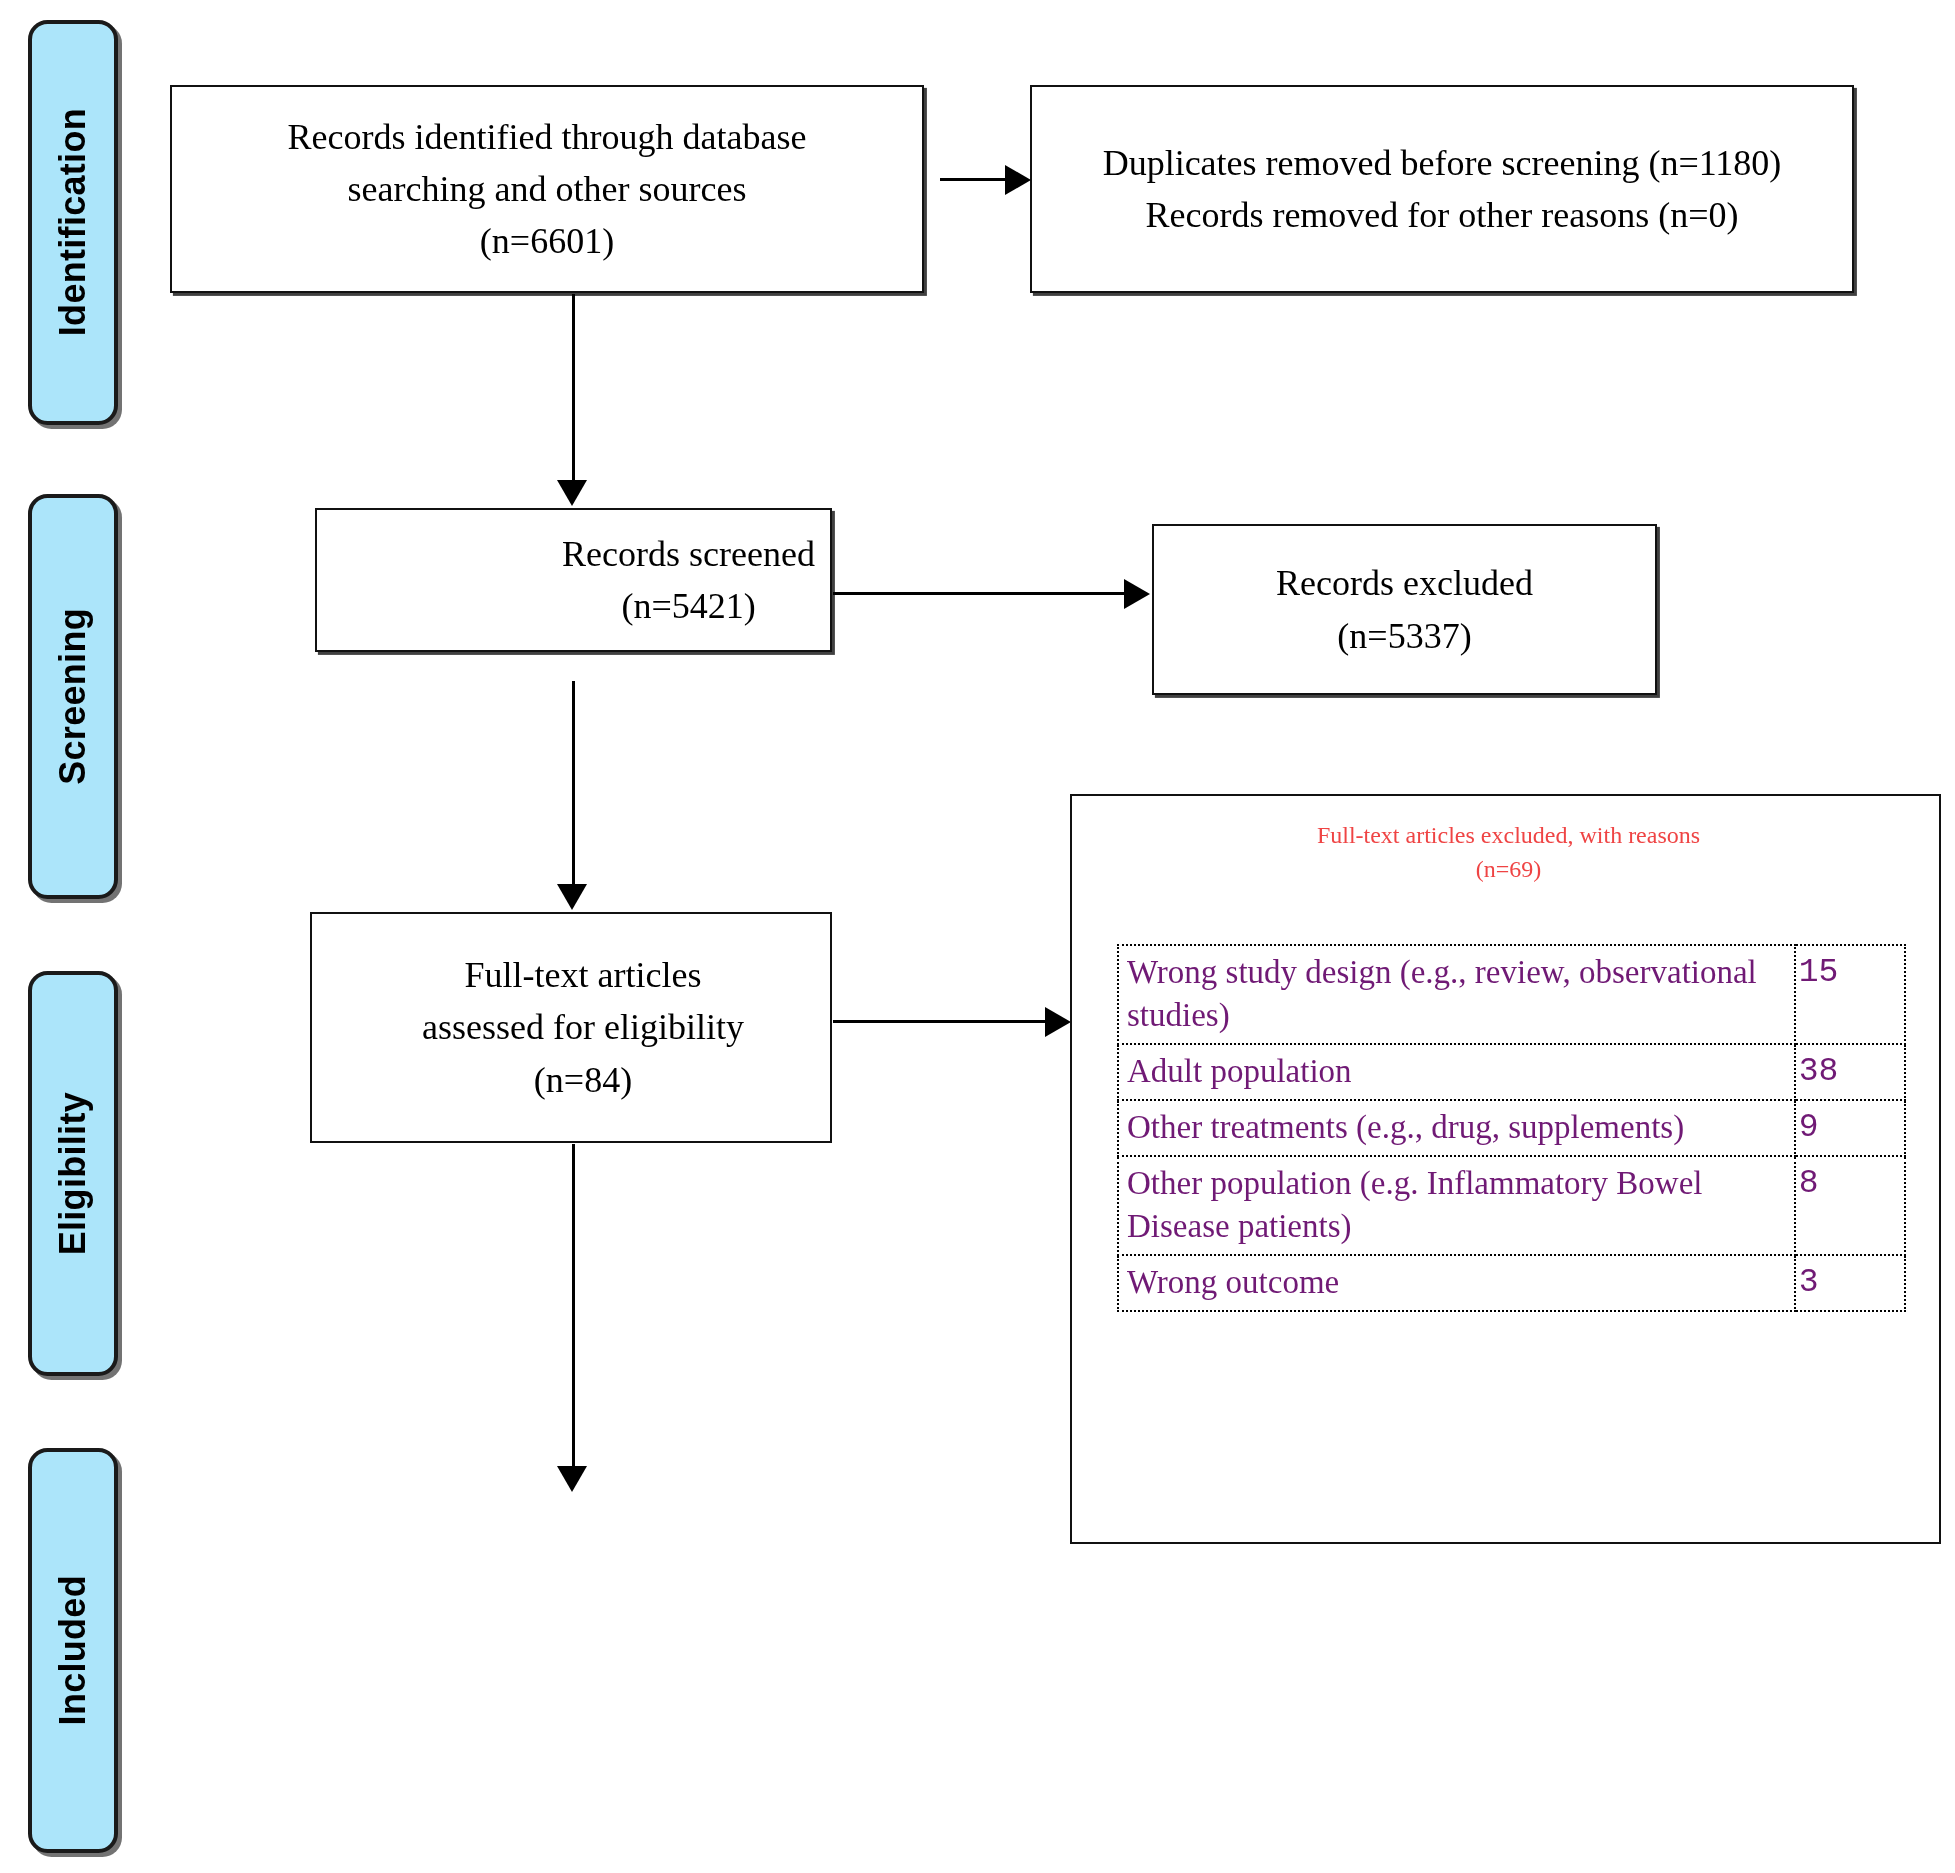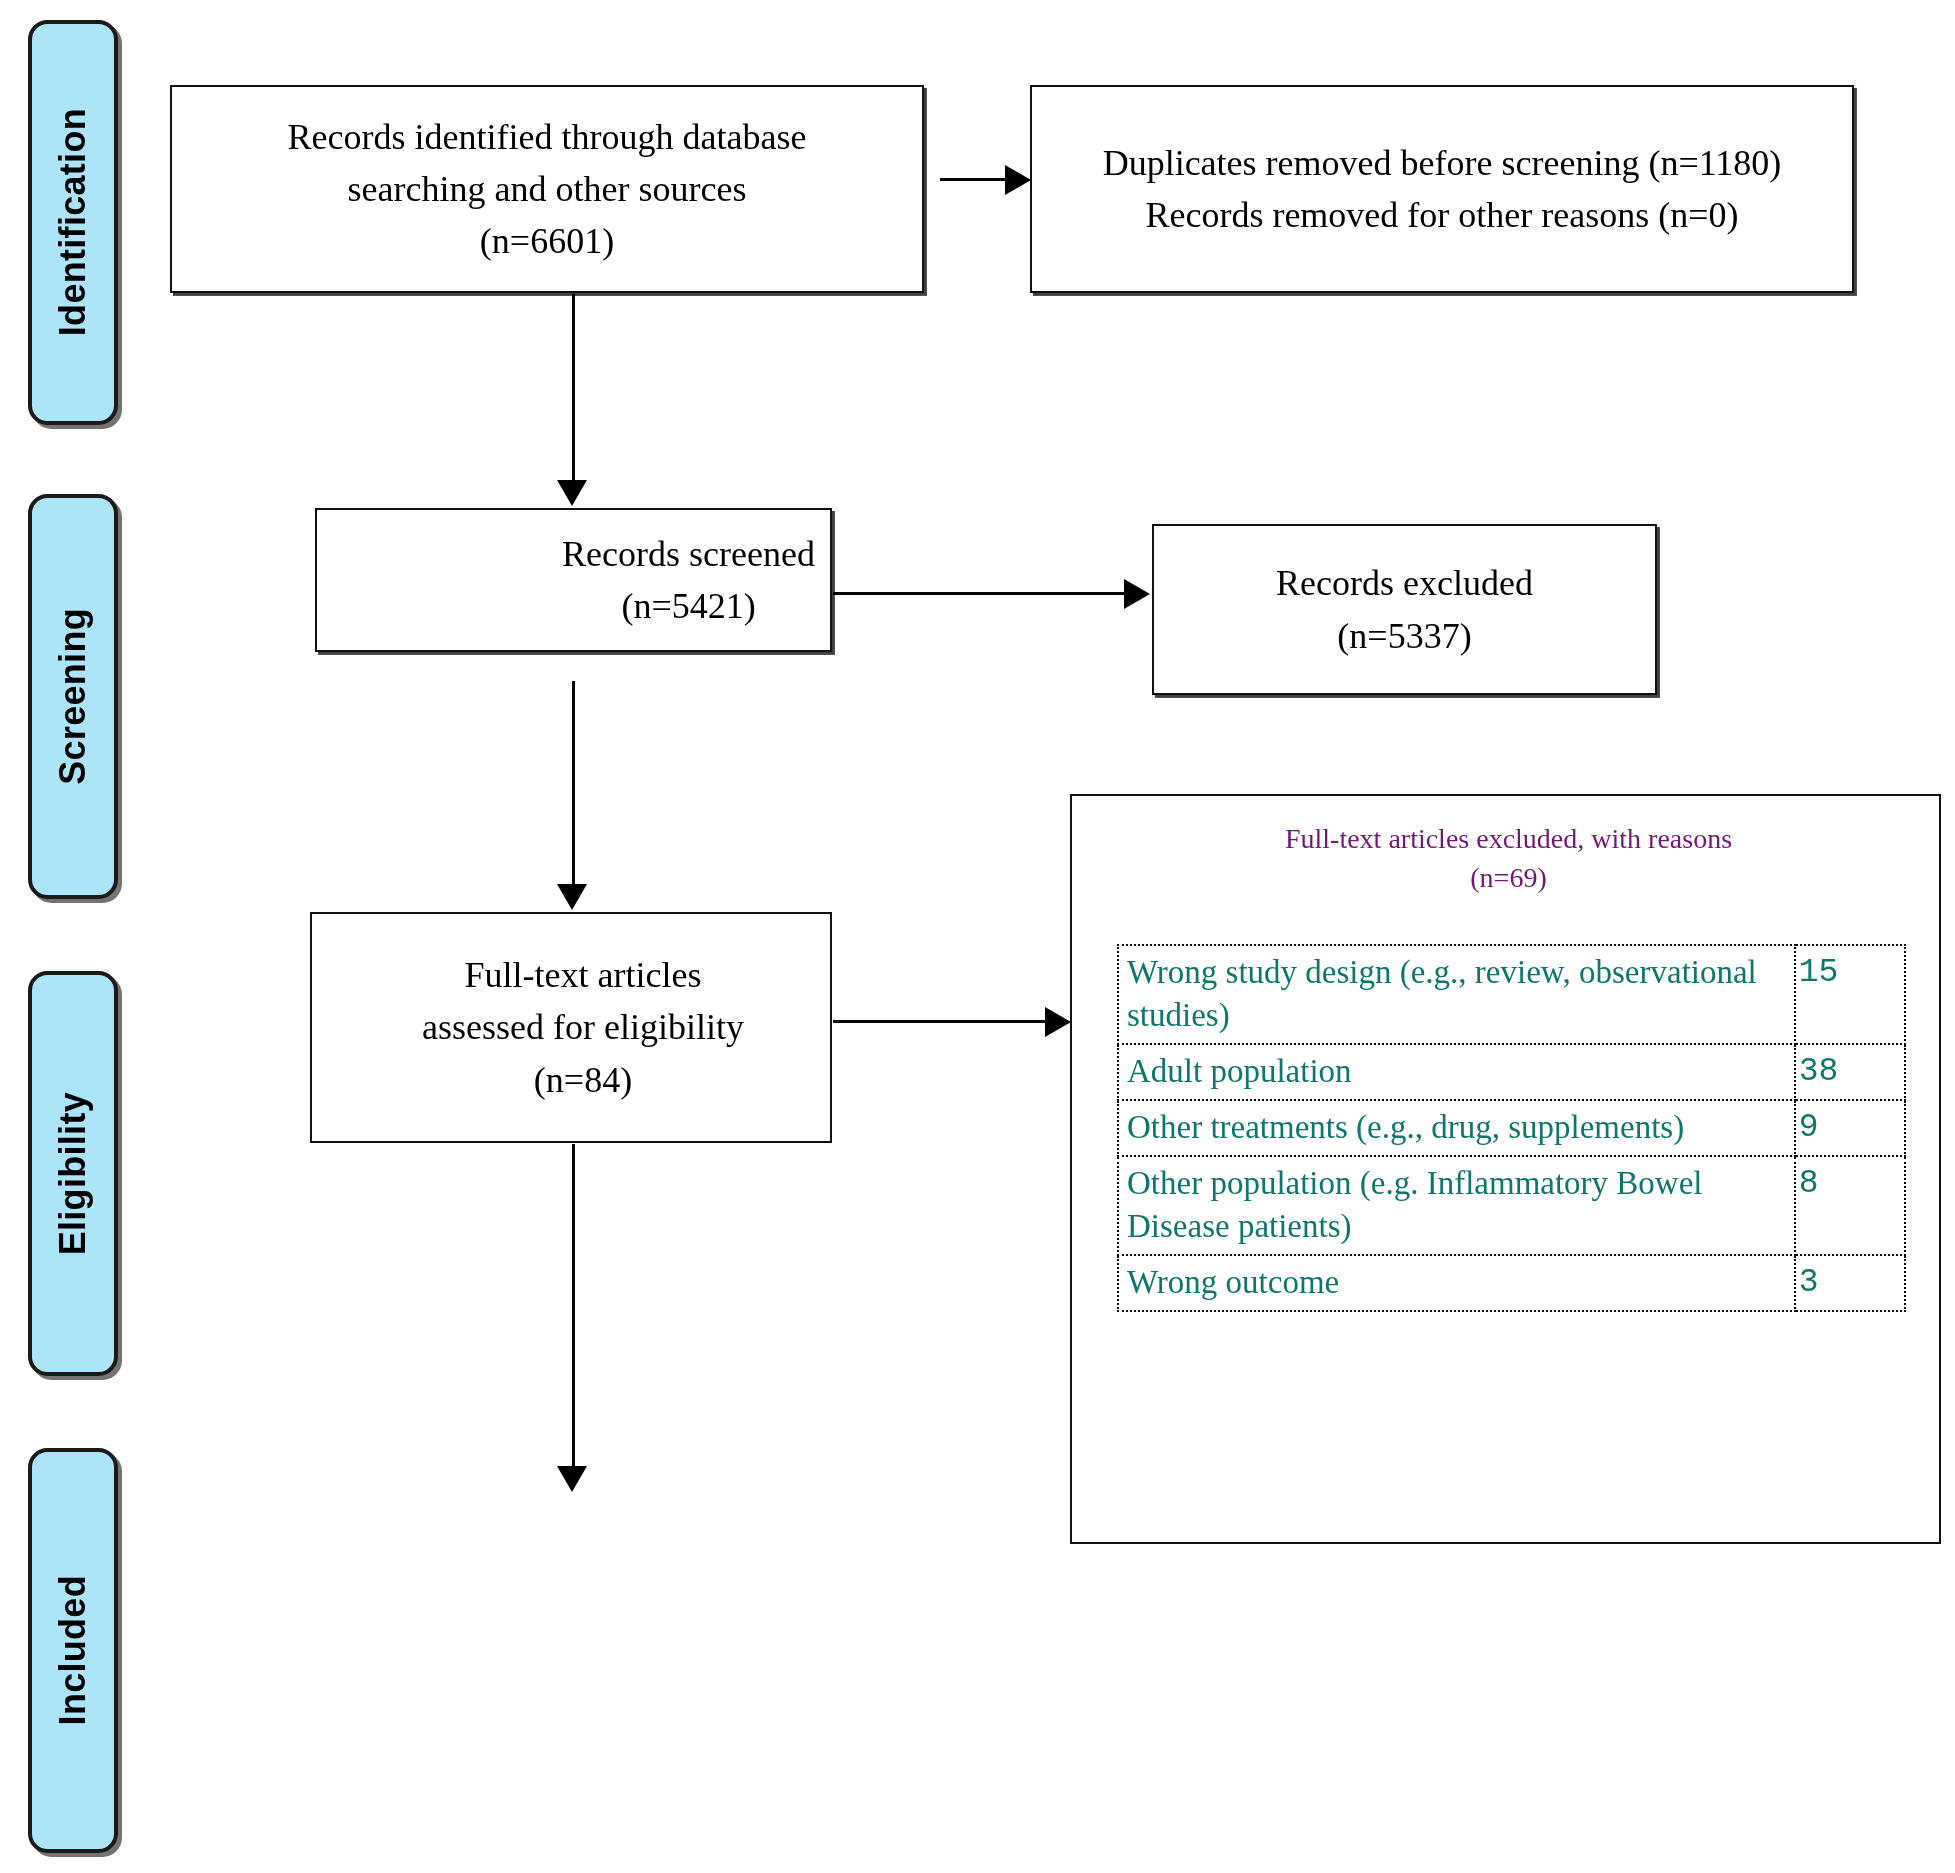--- a/index.html
+++ b/index.html
@@ -68,41 +68,41 @@
   
   #excluded-reasons-box {
     position: absolute;
     box-sizing: border-box;
     border: 2.9px solid #111111;
     background: #ffffff;
     padding: 0;
   }
   #excluded-reasons-title {
     text-align: center;
-    font-size: 28px;
+    font-size: 24px;
     line-height: 1.4;
-    color: #701a75;
+    color: #ef4444;
     padding: 23px 17px 0 23px;
     white-space: pre-line;
   }
   
   #reasons-table {
     position: absolute;
     left: 45px;
     right: 33px;
     top: 148px;
     border-collapse: collapse;
     border-spacing: 0;
     width: calc(100% - 78px);
   }
   #reasons-table td {
     border: 2.3px dotted #000000;
     font-size: 33px;
     line-height: 1.32;
-    color: #0f766e;
+    color: #701a75;
     vertical-align: top;
     padding: 4.6px 2.3px 5.7px 8px;
   }
   #reasons-table td.reason-count {
     text-align: left;
     width: 103px;
     padding-left: 2.3px;
     padding-right: 2.3px;
     font-family: Liberation Mono, monospace;
   }

